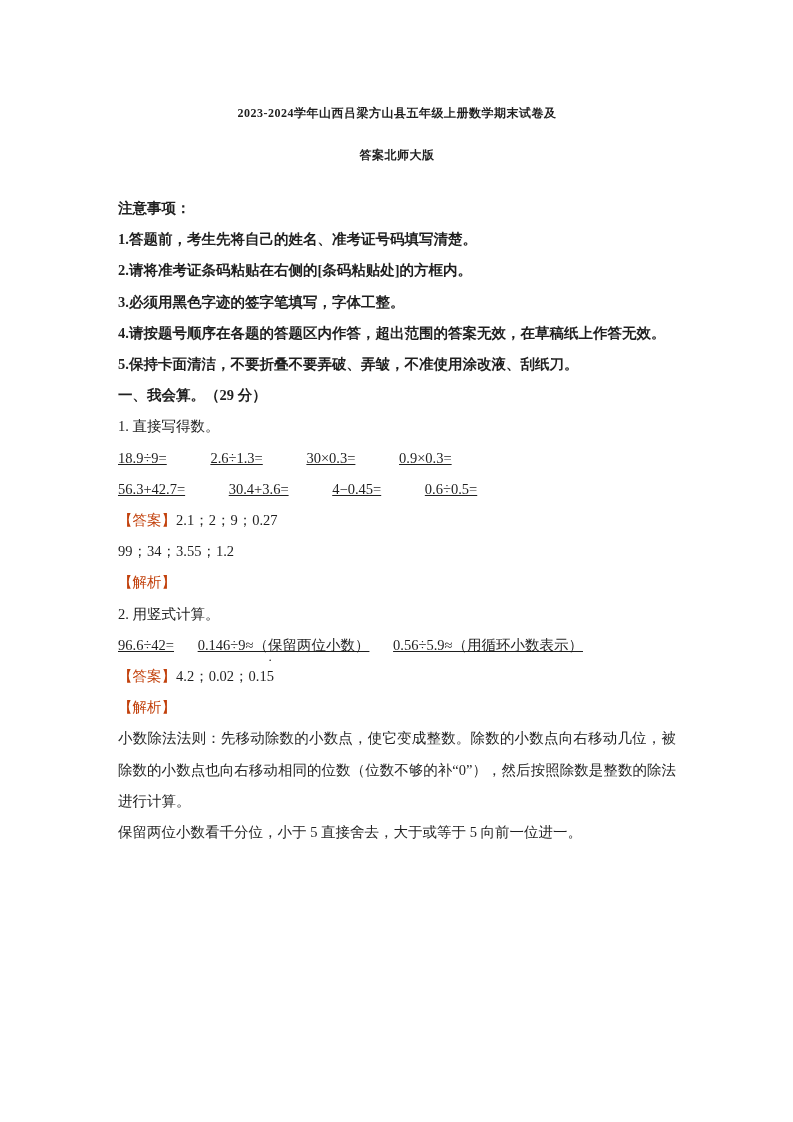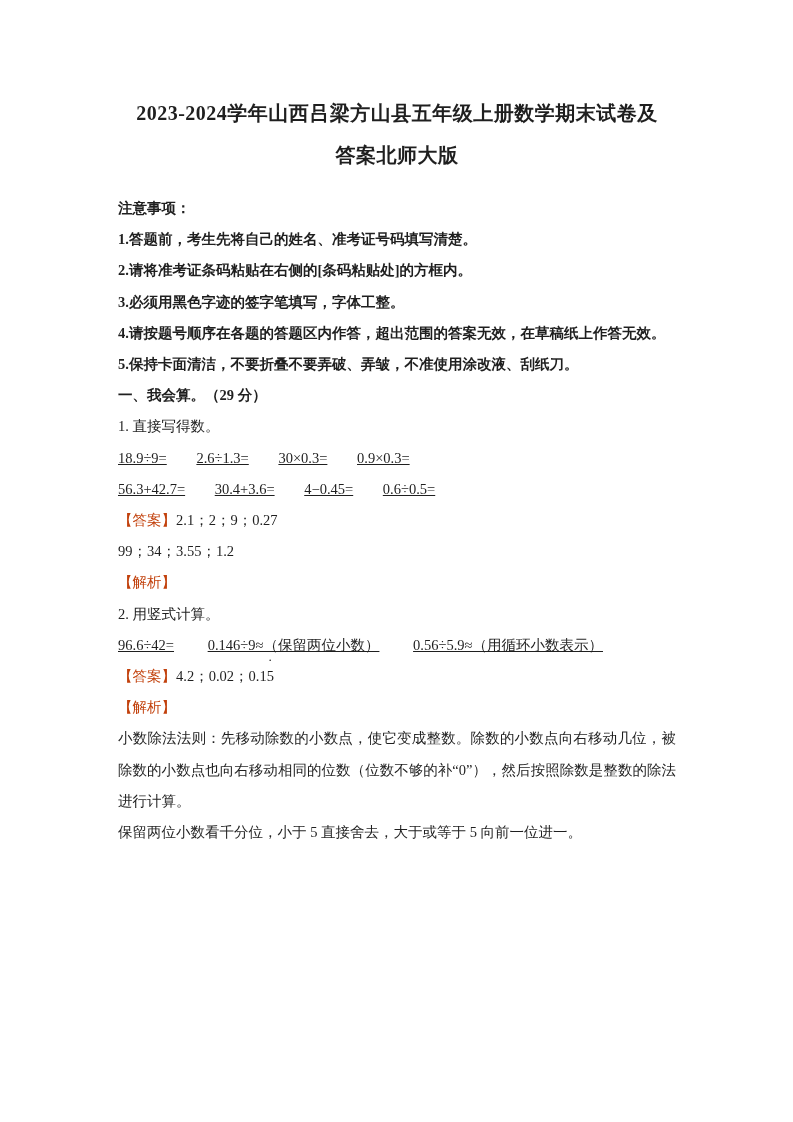--- a/index.html
+++ b/index.html
@@ -11,33 +11,33 @@
     margin: 0 auto;
     padding: 92px 117px 0 118px;
     background: #ffffff;
     font-family: "Liberation Serif", "DejaVu Serif", serif;
     color: #1f1f1f;
     font-size: 14.5px;
     overflow: hidden;
   }
   .title {
     margin: 0 0 17px 0;
-    font-size: 20px;
+    font-size: 12px;
     font-weight: 700;
     text-align: center;
     line-height: 42px;
     letter-spacing: 0.5px;
   }
   .title-line { display: block; }
   p { margin: 0; line-height: 31.2px; }
   .b { font-weight: 700; }
   .just { text-align: justify; }
   .eqrow .eq { display: inline-block; text-decoration: underline; }
-  .eqrow .eq + .eq { margin-left: 26px; }
-  .eqrow-wide .eq + .eq { margin-left: 30px; }
+  .eqrow .eq + .eq { margin-left: 40px; }
+  .eqrow-wide .eq + .eq { margin-left: 20px; }
   .label { color: #c2410c; }
   .rep { position: relative; display: inline-block; }
   .rep::after {
     content: "\00B7";
     position: absolute;
     top: -0.62em;
     left: 50%;
     transform: translateX(-50%);
     font-size: 0.9em;
     line-height: 1;

